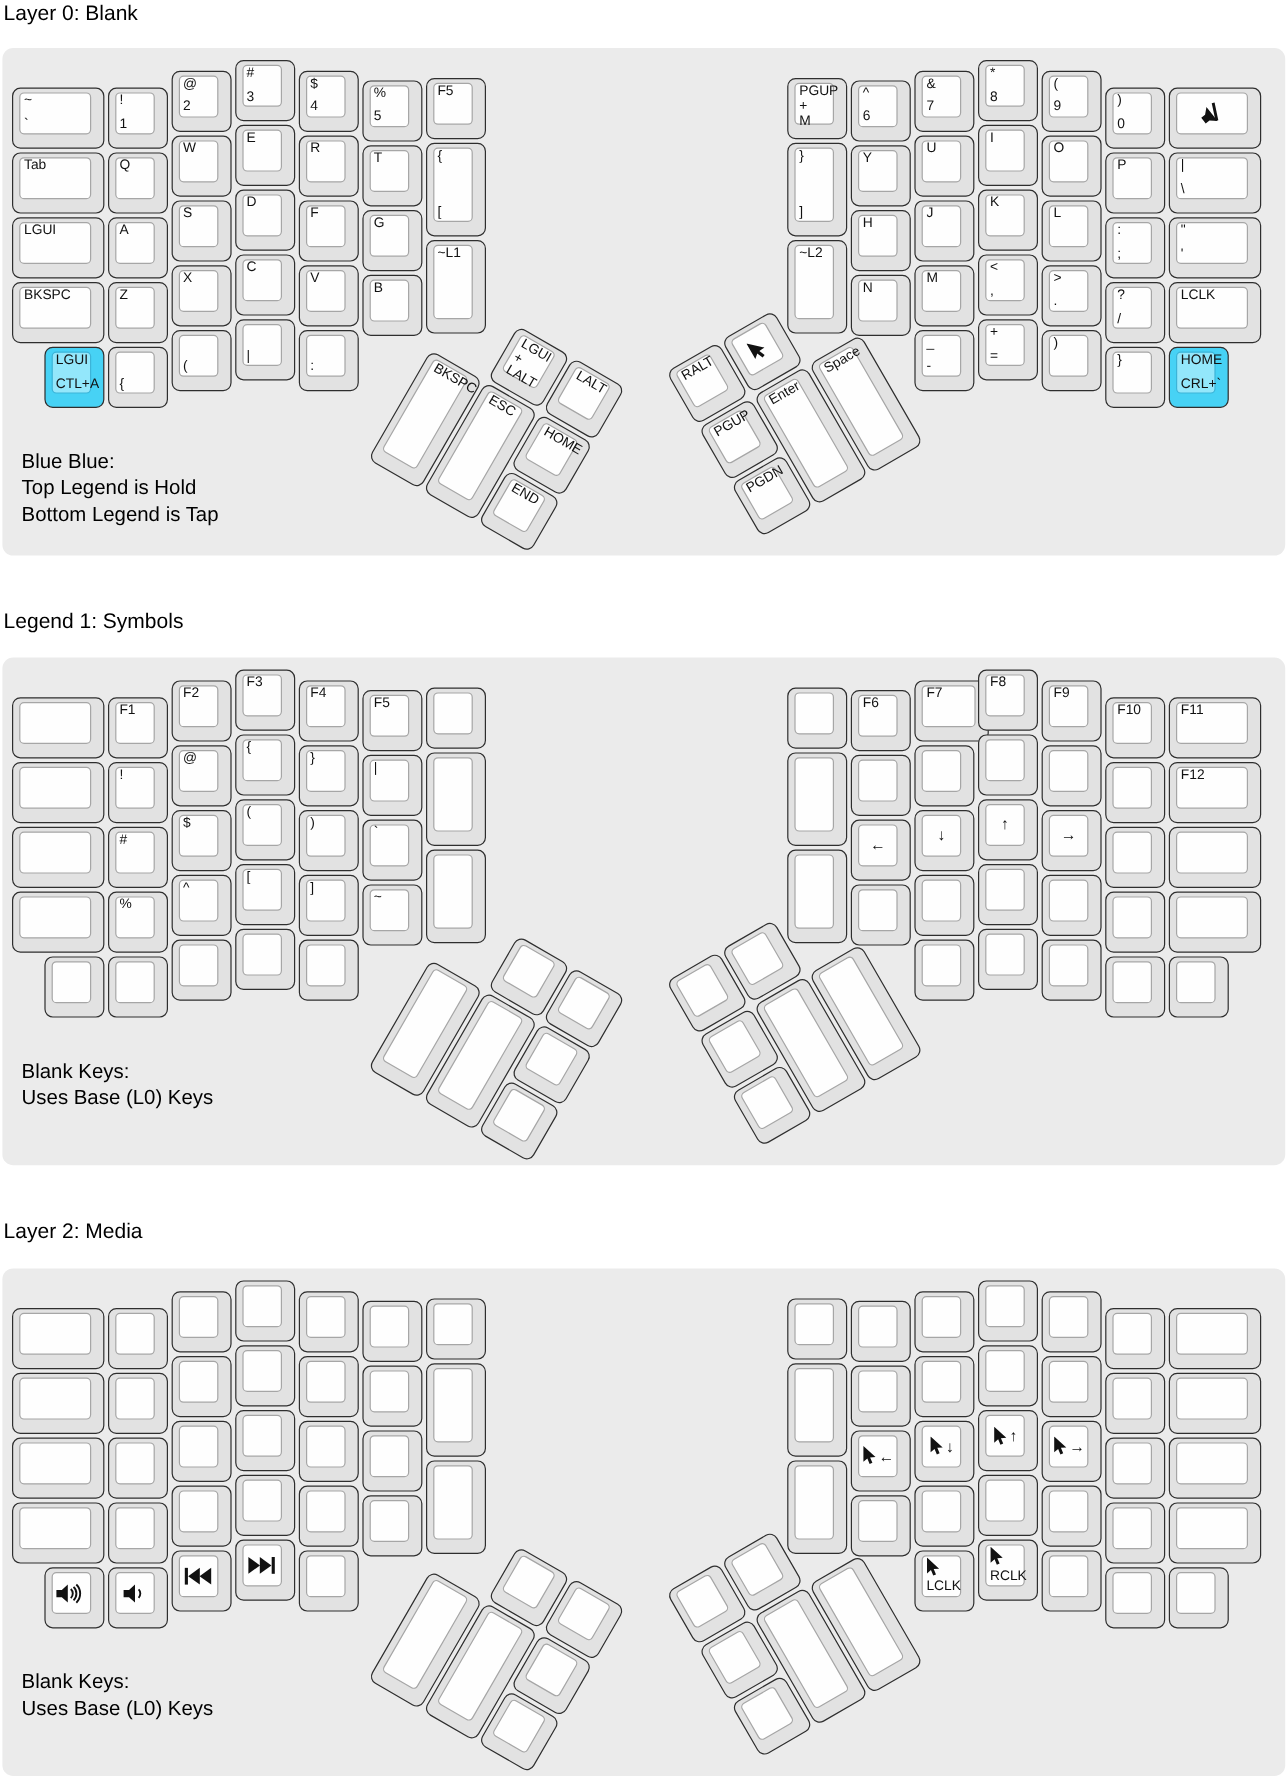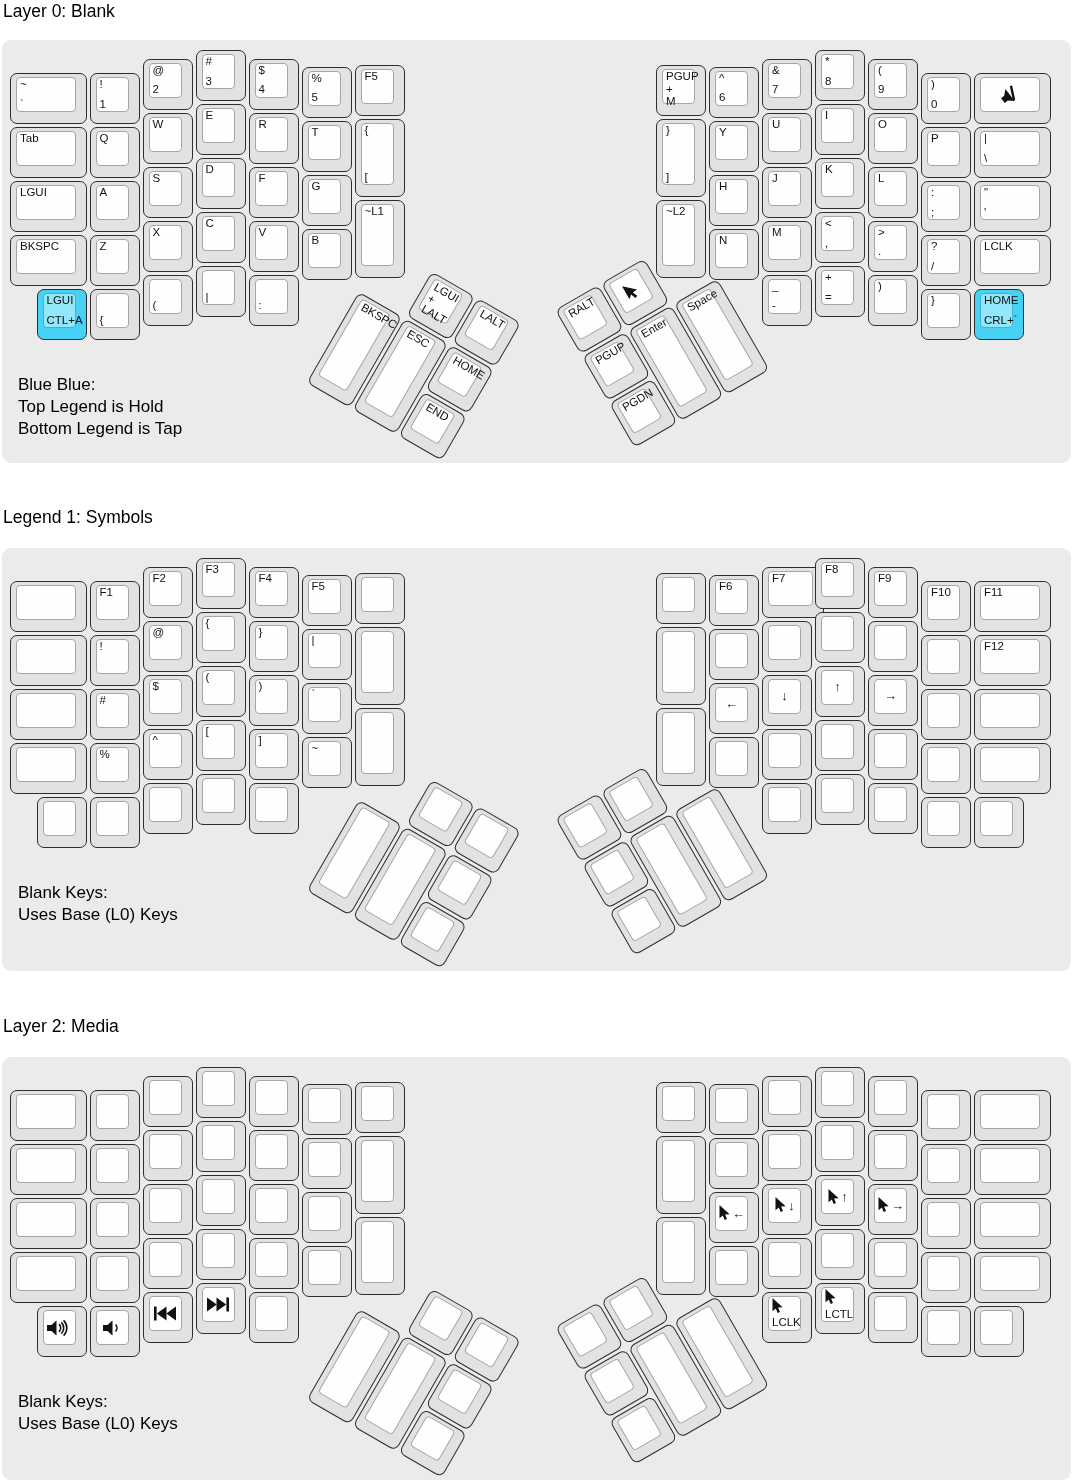--- a/index.html
+++ b/index.html
@@ -1025,21 +1025,21 @@
             <span class="lg bot">LCLK</span>
           </div>
         </div>
         <div class="key" style="left: 159px; top: 216px; width: 50px; height: 51px;">
           <div class="face">
             <span class="cursor-tl">
               <svg width="13" height="16" viewBox="0 0 13 16">
                 <path d="M1.5 0 L1.5 13.2 L4.8 10.4 L6.7 15 L9 14 L7.1 9.5 L11.6 9.2 Z" fill="#111"></path>
               </svg>
             </span>
-            <span class="lg bot">LCTL</span>
+            <span class="lg bot">RCLK</span>
           </div>
         </div>
         <div class="key" style="left: 212px; top: 224.91px; width: 50px; height: 51px;">
           <div class="face"></div>
         </div>
         <div class="key" style="left: 265px; top: 239.22px; width: 50px; height: 51px;">
           <div class="face"></div>
         </div>
         <div class="key" style="left: 318px; top: 239.22px; width: 50px; height: 51px;">
           <div class="face"></div>

